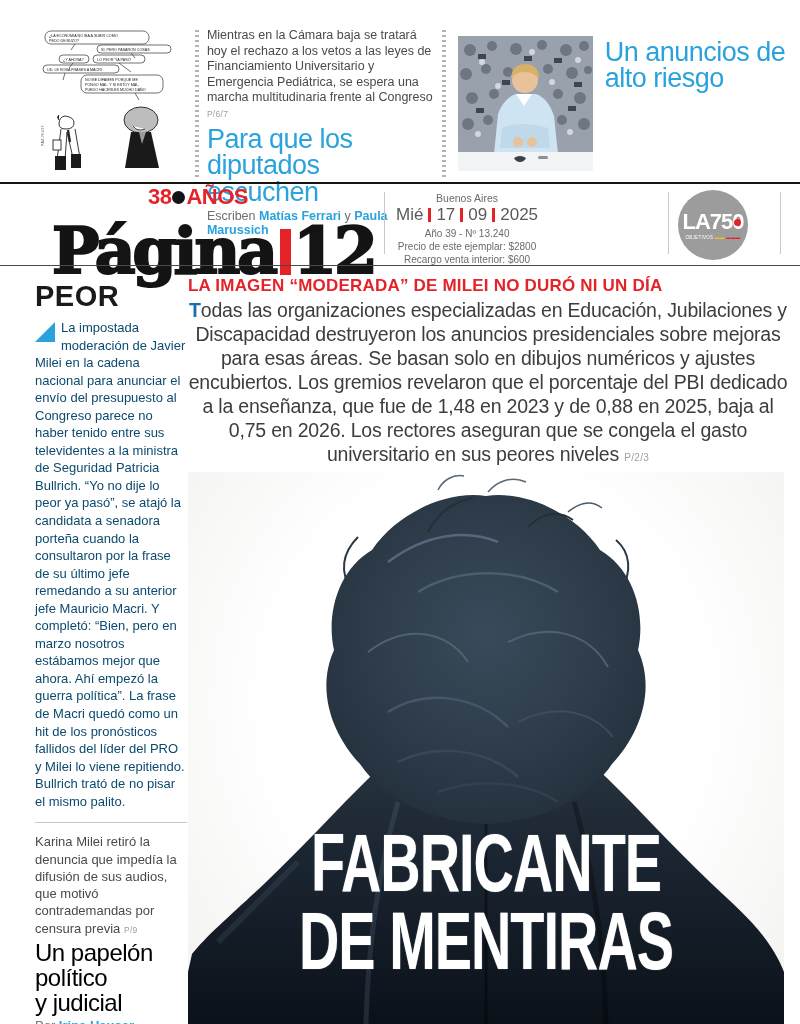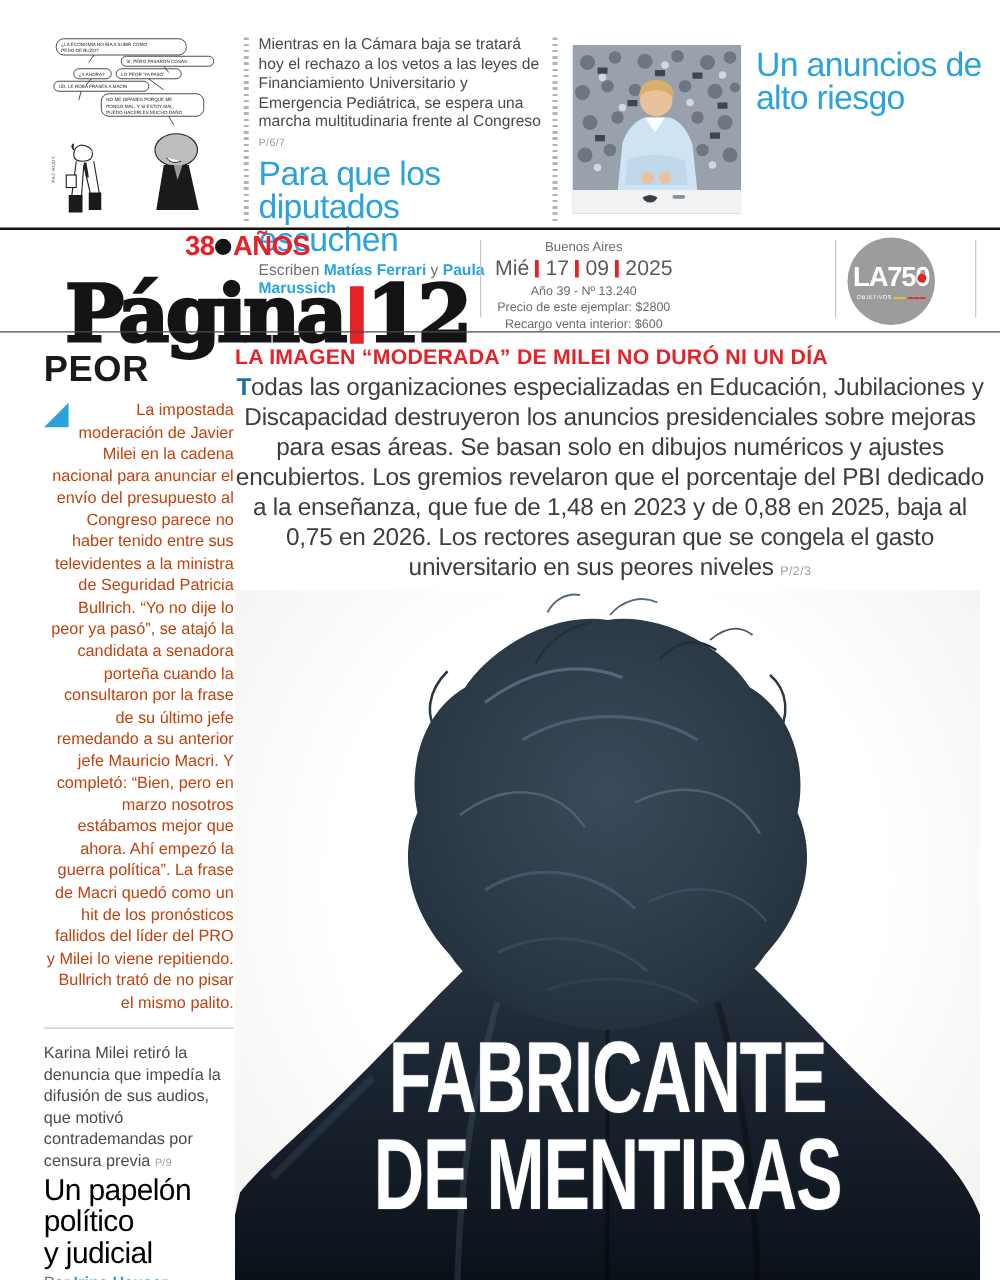--- a/index.html
+++ b/index.html
@@ -41,21 +41,21 @@
   .ed-small { font-size:10px; line-height:1.3; }
   .la750 { position:absolute; left:678px; top:4px; width:70px; height:70px; border-radius:50%; background:#9c9c9c;
     display:flex; flex-direction:column; align-items:center; justify-content:center; }
   .la750-name { color:#fff; font-weight:700; font-size:22px; letter-spacing:-1px; line-height:1; position:relative; }
   .la750-dot { position:absolute; right:3px; top:8px; width:7px; height:7px; background:#e62229; border-radius:50%; }
   .la750-tag { font-size:4.5px; color:#fff; letter-spacing:.3px; margin-top:2px; }
   .la750-tag .y { color:#f5c518; } .la750-tag .r { color:#e62229; }
   
   .sidebar { position:absolute; left:35px; top:280px; width:152px; }
   .peor-title { font-size:29px; font-weight:700; color:#1a1a1a; letter-spacing:.5px; margin-bottom:6px; }
-  .peor-body { font-size:13px; line-height:1.35; color:#c2410c; text-align:right; }
+  .peor-body { font-size:13px; line-height:1.35; color:#0c4a6e; text-align:left; }
   .tri { float:left; margin:3px 6px 0 0; }
   .srule { border:none; border-top:1px solid #c9c9c9; margin:12px 0 10px 0; }
   .side-teaser { font-size:13px; line-height:1.33; color:#4a4a4a; }
   .side-head { color:#000000; font-size:24px; line-height:1.04; letter-spacing:-.5px; margin-top:4px; }
   .side-by { font-size:13px; color:#777; margin-top:2px; }
   .side-by b { color:#2aa3dc; font-weight:700; }
   
   .main { position:absolute; left:188px; top:276px; width:600px; }
   .kicker { text-align:left; color:#e62229; font-weight:700; font-size:17px; letter-spacing:.2px; margin-bottom:3px; }
   .lead { text-align:center; font-size:19.5px; line-height:1.23; color:#3d3d3d; letter-spacing:-.2px; }

